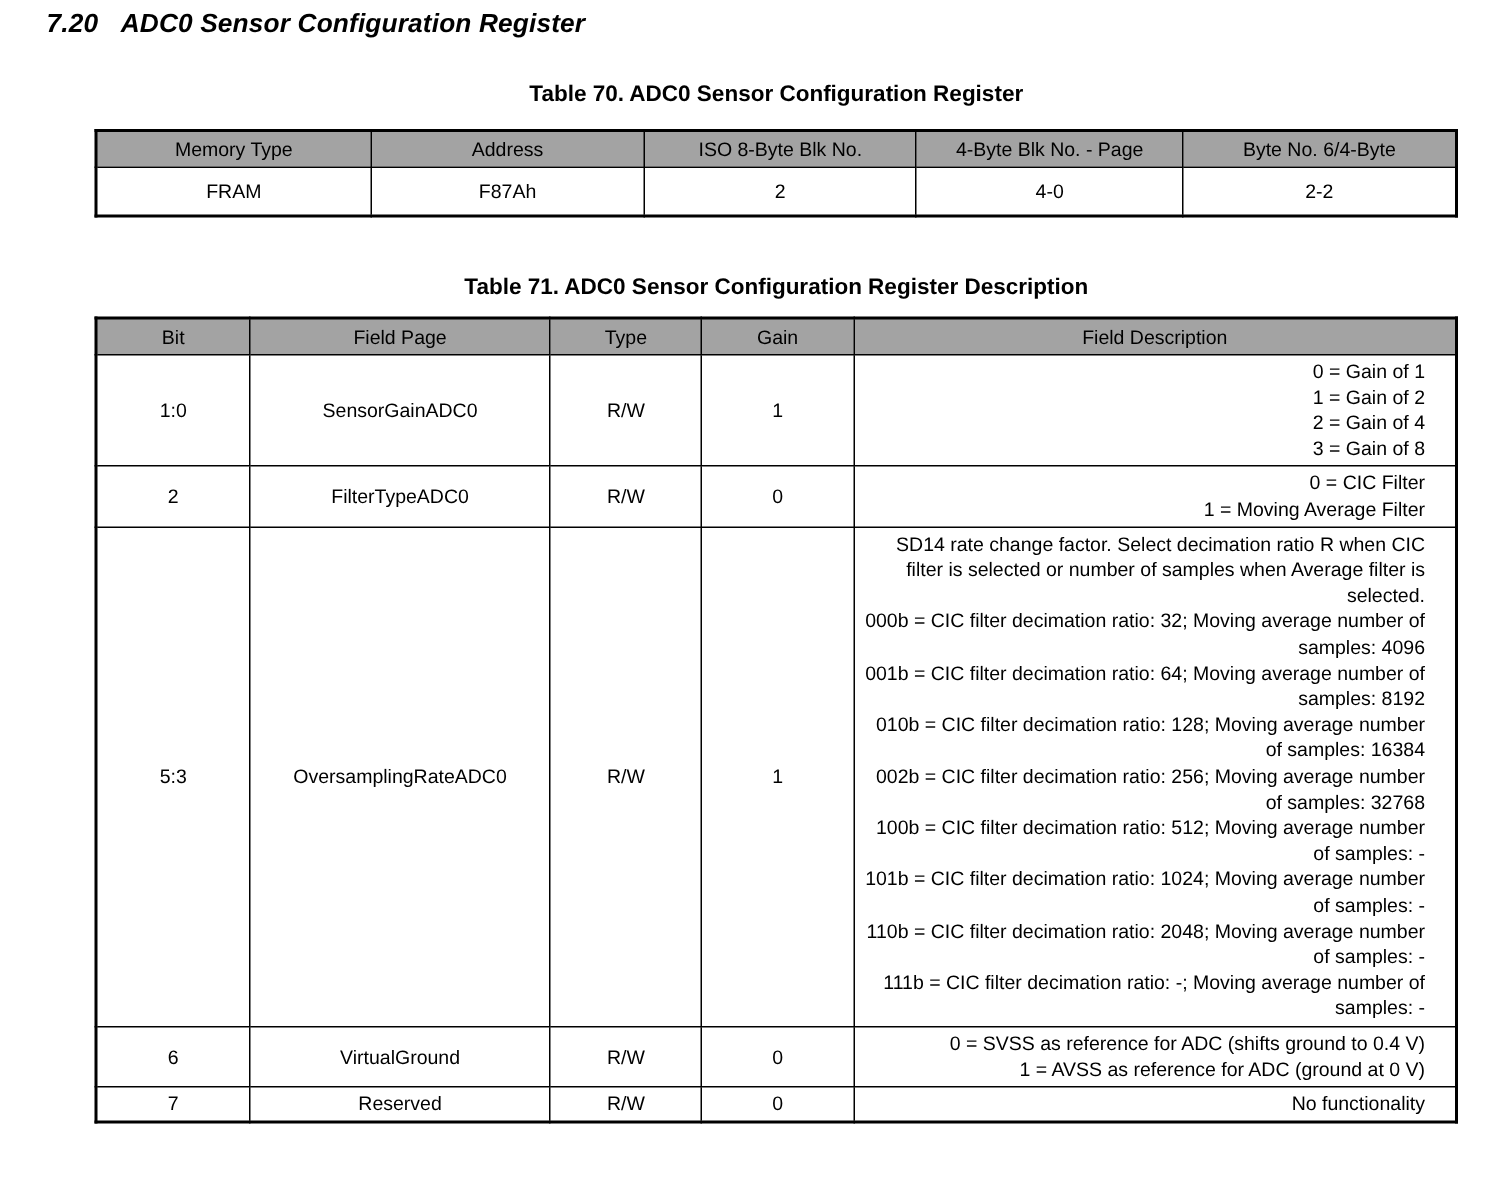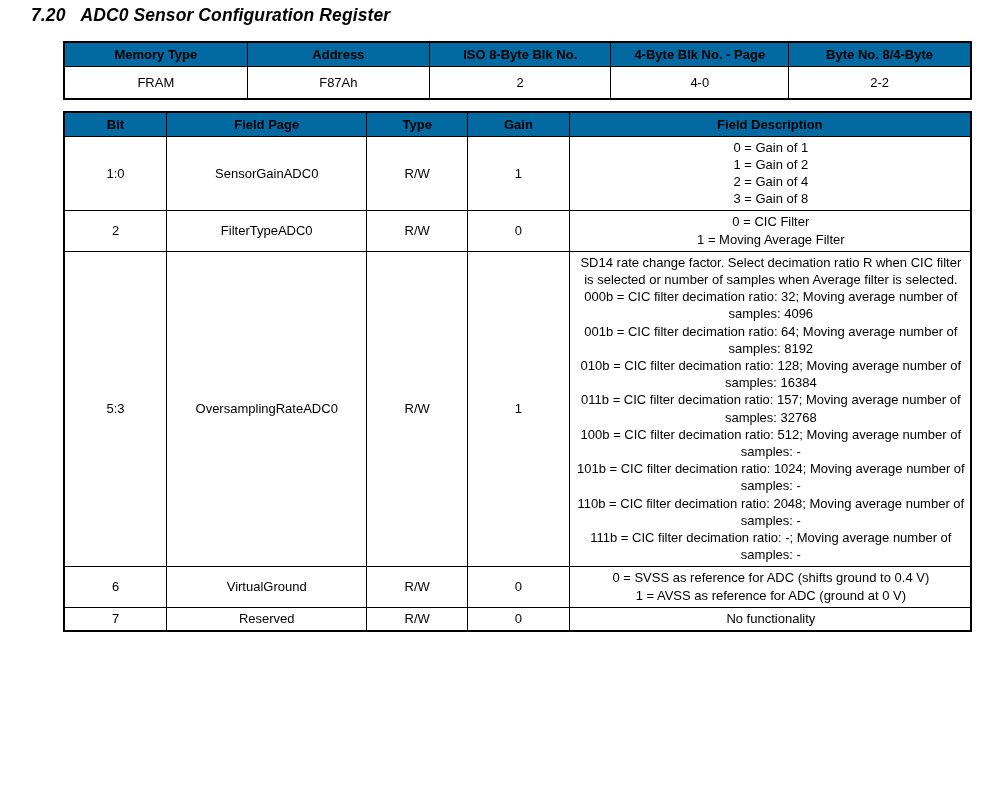--- a/index.html
+++ b/index.html
@@ -40,69 +40,71 @@
   }
   th, td {
     border: 1px solid #000;
     font-size: 13px;
     text-align: center;
     vertical-align: middle;
     padding: 2px 3px;
     line-height: 17.2px;
   }
   th {
-    background: #0369a1;
-    font-weight: bold;
+    background: #a3a3a3;
+    font-weight: normal;
     height: 24px;
   }
   #table-70 td { height: 33px; }
   #table-71 td.desc-cell {
-    text-align: center;
+    text-align: right;
     vertical-align: top;
-    padding: 2px 3px 3px 5px;
+    padding: 2px 20px 3px 5px;
   }
 </style>
 </head>
 <body>
 
 <h1 class="section-heading">
   <span class="sec-num">7.20</span><span>ADC0 Sensor Configuration Register</span>
 </h1>
 
 <div class="content">
 
+  <div id="caption-70" class="table-caption">Table 70. ADC0 Sensor Configuration Register</div>
 
   <table id="table-70">
     <colgroup>
       <col style="width:20.2%">
         <col style="width:20.1%">
         <col style="width:20.0%">
         <col style="width:19.6%">
         <col style="width:20.1%">
     </colgroup>
     <thead>
         <tr>
           <th>Memory Type</th>
           <th>Address</th>
           <th>ISO 8-Byte Blk No.</th>
           <th>4-Byte Blk No. - Page</th>
-          <th>Byte No. 8/4-Byte</th>
+          <th>Byte No. 6/4-Byte</th>
         </tr>
       </thead>
     <tbody>
         <tr>
           <td>FRAM</td>
           <td>F87Ah</td>
           <td>2</td>
           <td>4-0</td>
           <td>2-2</td>
         </tr>
       </tbody>
   </table>
 
+  <div id="caption-71" class="table-caption">Table 71. ADC0 Sensor Configuration Register Description</div>
 
   <table id="table-71">
     <colgroup>
       <col style="width:11.3%">
         <col style="width:22.1%">
         <col style="width:11.1%">
         <col style="width:11.2%">
         <col style="width:44.3%">
     </colgroup>
     <thead>
@@ -140,21 +142,21 @@
         <tr>
           <td>5:3</td>
           <td>OversamplingRateADC0</td>
           <td>R/W</td>
           <td>1</td>
           <td class="desc-cell">
             <div>SD14 rate change factor. Select decimation ratio R when CIC filter is selected or number of samples when Average filter is selected.</div>
             <div>000b = CIC filter decimation ratio: 32; Moving average number of samples: 4096</div>
             <div>001b = CIC filter decimation ratio: 64; Moving average number of samples: 8192</div>
             <div>010b = CIC filter decimation ratio: 128; Moving average number of samples: 16384</div>
-            <div>011b = CIC filter decimation ratio: 157; Moving average number of samples: 32768</div>
+            <div>002b = CIC filter decimation ratio: 256; Moving average number of samples: 32768</div>
             <div>100b = CIC filter decimation ratio: 512; Moving average number of samples: -</div>
             <div>101b = CIC filter decimation ratio: 1024; Moving average number of samples: -</div>
             <div>110b = CIC filter decimation ratio: 2048; Moving average number of samples: -</div>
             <div>111b = CIC filter decimation ratio: -; Moving average number of samples: -</div>
           </td>
         </tr>
         <tr>
           <td>6</td>
           <td>VirtualGround</td>
           <td>R/W</td>

